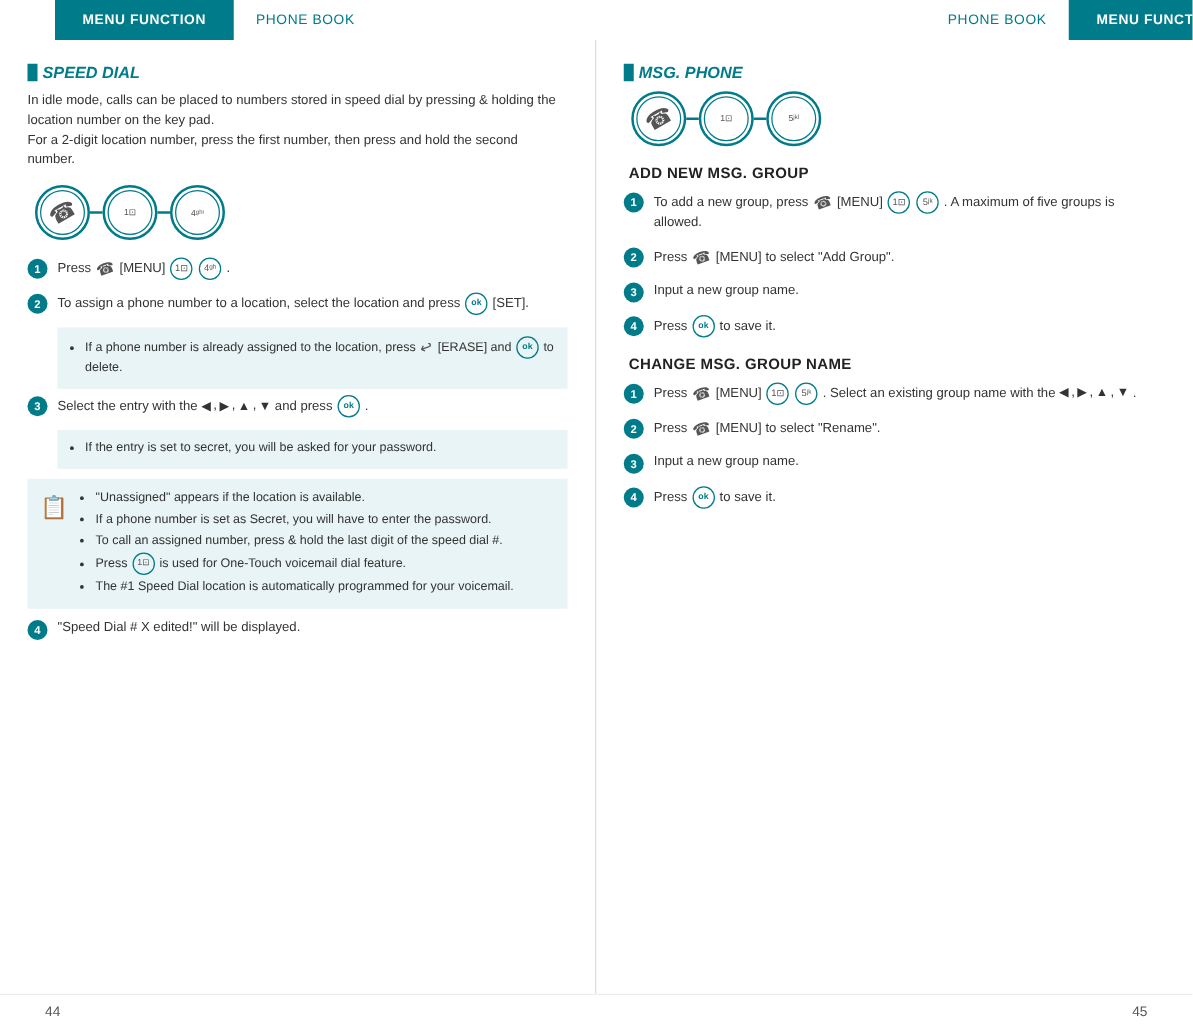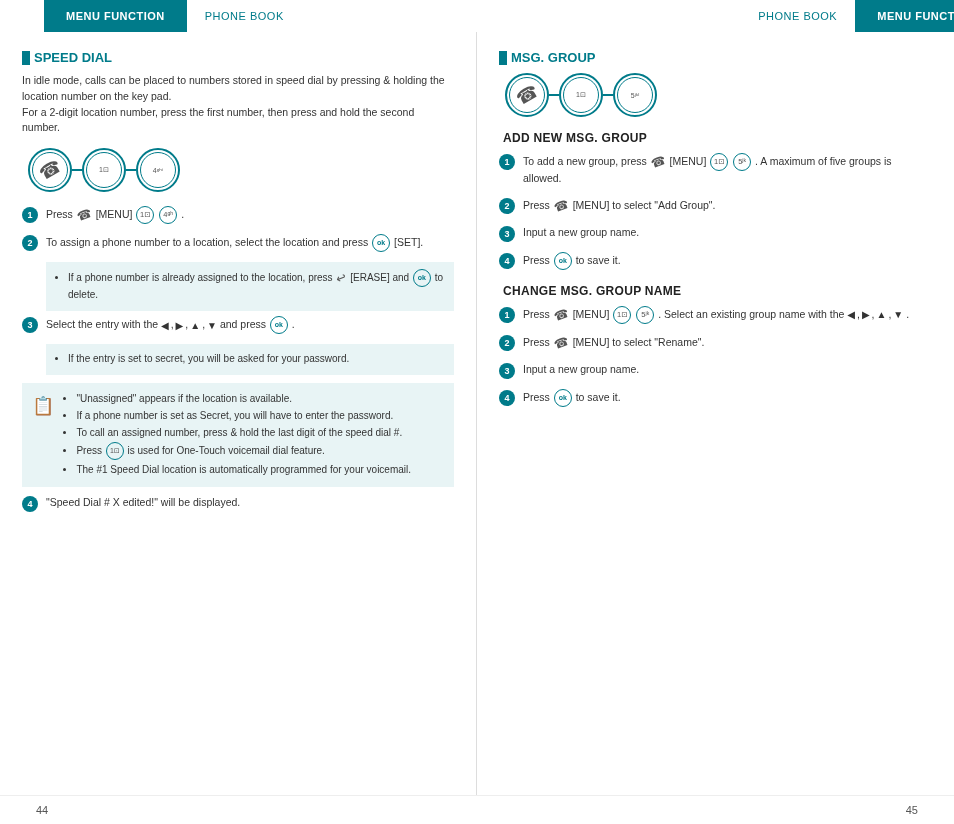--- a/index.html
+++ b/index.html
@@ -58,20 +58,21 @@
       width: 50%;
       padding: 18px 22px 18px 22px;
     }
     .left-panel {
       border-right: 1px solid #ddd;
     }
     .section-title-text {
       font-size: 13px;
       font-weight: bold;
       color: #007b8a;
+      font-style: italic;
     }
     .section-title-wrapper {
       display: flex;
       align-items: center;
       gap: 4px;
       margin-bottom: 8px;
     }
     .blue-rect {
       display: inline-block;
       width: 8px;
@@ -392,21 +393,21 @@
       <span class="step-text">
         "Speed Dial # X edited!" will be displayed.
       </span>
     </div>
   </div>
 
   <div class="right-panel">
 
     <div class="section-title-wrapper">
       <span class="blue-rect"></span>
-      <span class="section-title-text">MSG. GROUP</span>
+      <span class="section-title-text">MSG. PHONE</span>
     </div>
 
 
     <div class="key-icons">
       <div class="key-circle">
         <div class="key-circle-inner">
           <span class="phone-icon">☎</span>
         </div>
       </div>
       <div class="key-connector"></div>

